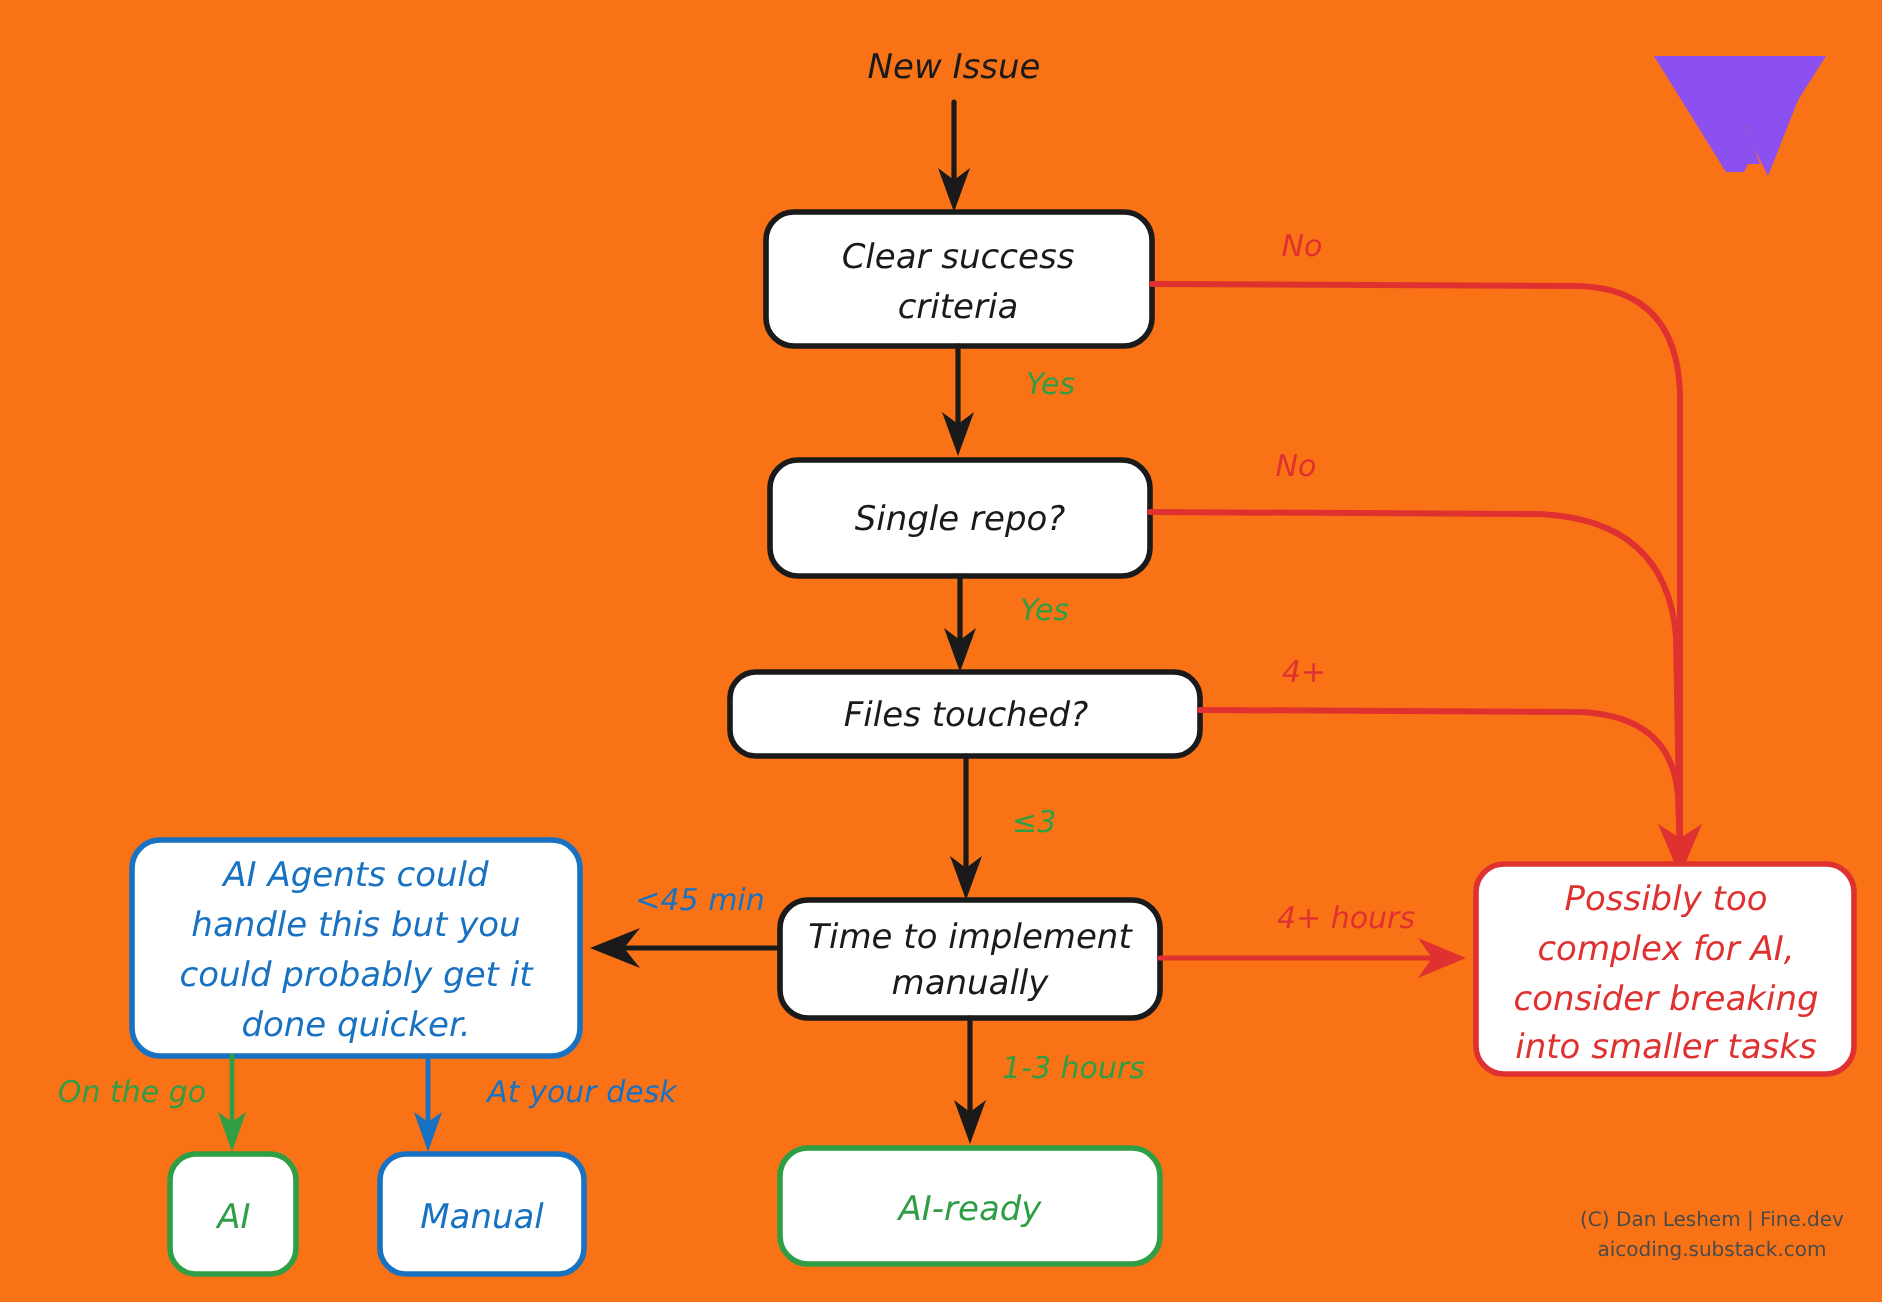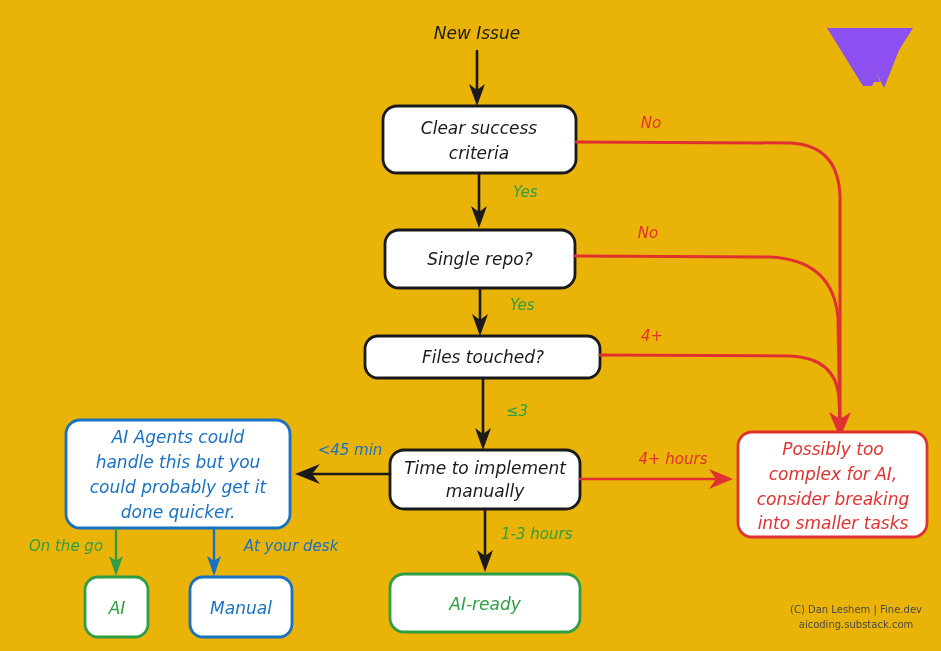--- a/index.html
+++ b/index.html
@@ -7,21 +7,21 @@
     padding: 0;
     background: #ffffff;
   }
   body {
     font-family: "DejaVu Sans", sans-serif;
   }
   #canvas {
     position: relative;
     width: 941px;
     height: 651px;
-    background: #eab308;
+    background: #f97316;
     overflow: hidden;
   }
   svg#flow {
     position: absolute;
     left: 0;
     top: 0;
     width: 941px;
     height: 651px;
   }
   .node-text, .edge-label, .free-text, .credit-text {

